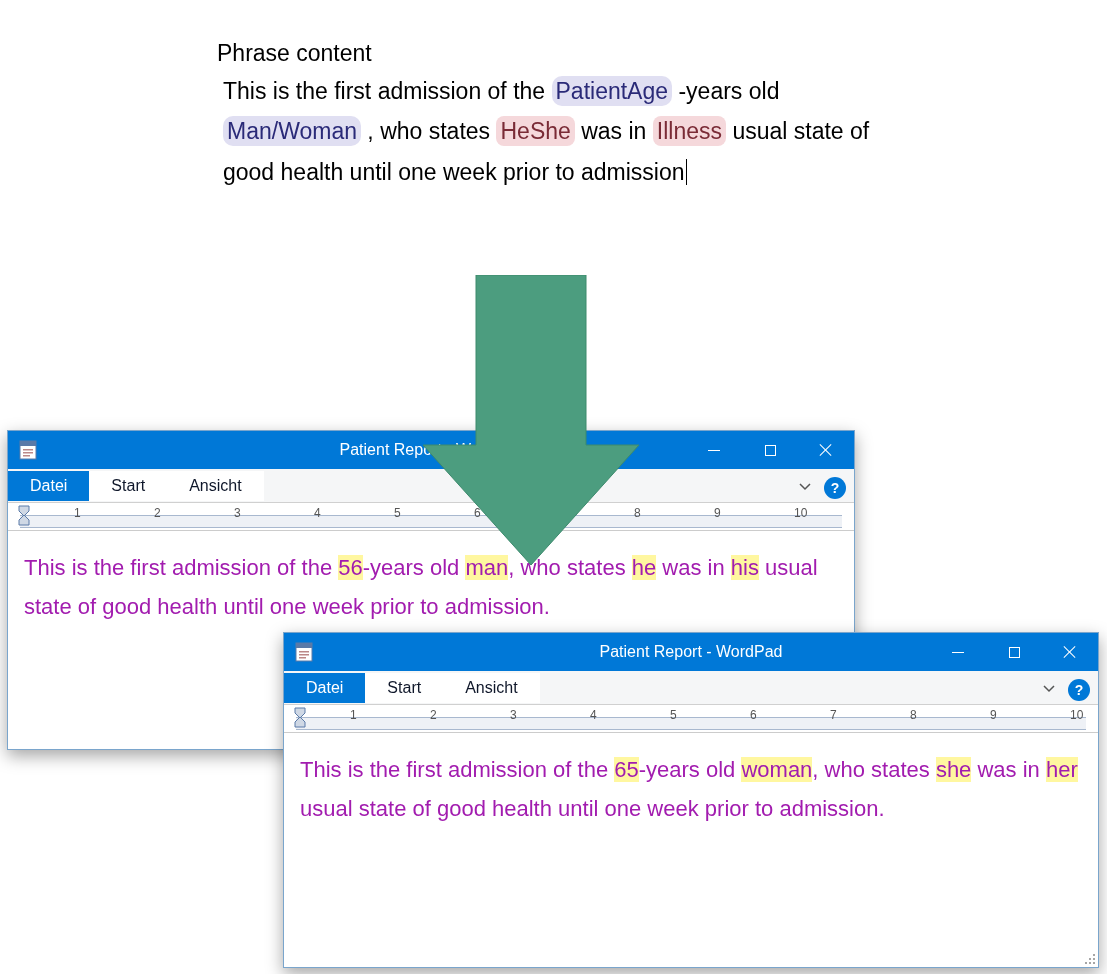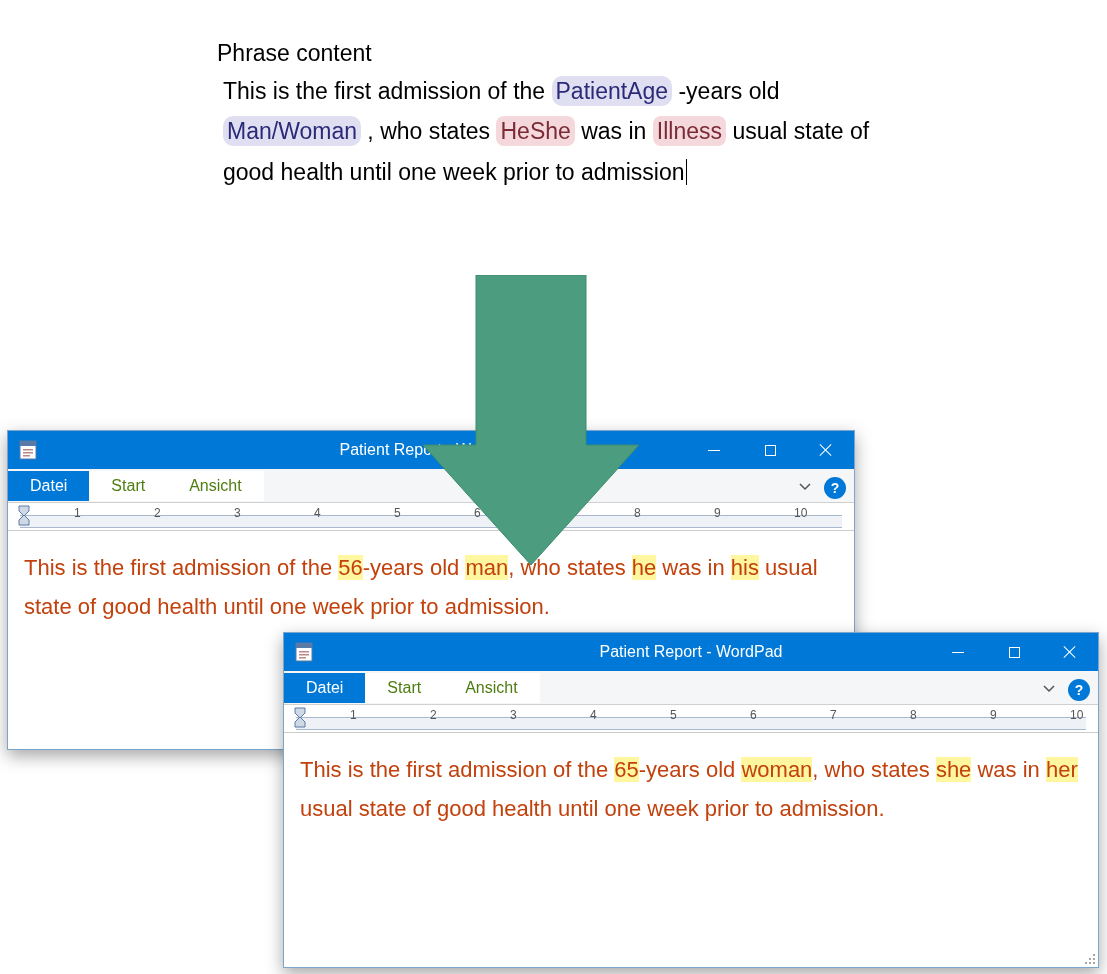--- a/index.html
+++ b/index.html
@@ -91,21 +91,21 @@
 .ctrl-close{position:relative;width:14px;height:14px;}
 .ctrl-close::before,.ctrl-close::after{content:"";position:absolute;left:6px;top:-1px;width:1px;height:16px;background:#fff;}
 .ctrl-close::before{transform:rotate(45deg);} .ctrl-close::after{transform:rotate(-45deg);}
 
 .wp-ribbon {
   height:34px;
   background:#f5f6f7;
   border-bottom:1px solid #d0d0d0;
   display:flex; align-items:center; font-size:16px;
 }
-.wp-tab { padding:6px 22px; cursor:default; color:#4d7c0f; }
+.wp-tab { padding:6px 22px; cursor:default; color:#0f172a; }
 .wp-tab.active { background:#0078d7; color:#fff; }
 .wp-tab.inactive{ background:#fff; }
 .ribbon-spacer{flex:1;}
 .ribbon-chevron{ display:flex;align-items:center;justify-content:center;width:30px;color:#555;}
 .ribbon-help{
   width:22px;height:22px;border-radius:50%;background:#0078d7;color:#fff;
   display:flex;align-items:center;justify-content:center;font-size:14px;font-weight:700;
   margin:5px 8px 0 4px;
 }
 
@@ -125,21 +125,21 @@
 }
 .ruler-tick{position:absolute; top:3px; font-size:12px; color:#555; font-family:Arial;}
 .ruler-marker{
   position:absolute; left:10px; top:2px;
 }
 
 .wp-body{
   padding:18px 16px;
   font-size:22px;
   line-height:1.75;
-  color:#c2410c;
+  color:#a21caf;
   font-family:"Segoe UI", Arial, sans-serif;
 }
 .wp-body .hl{ background:#fff7a0; }
 
 .resize-grip{
   position:absolute; right:2px; bottom:2px; width:14px; height:14px;
 }
 
 </style>
 </head>

